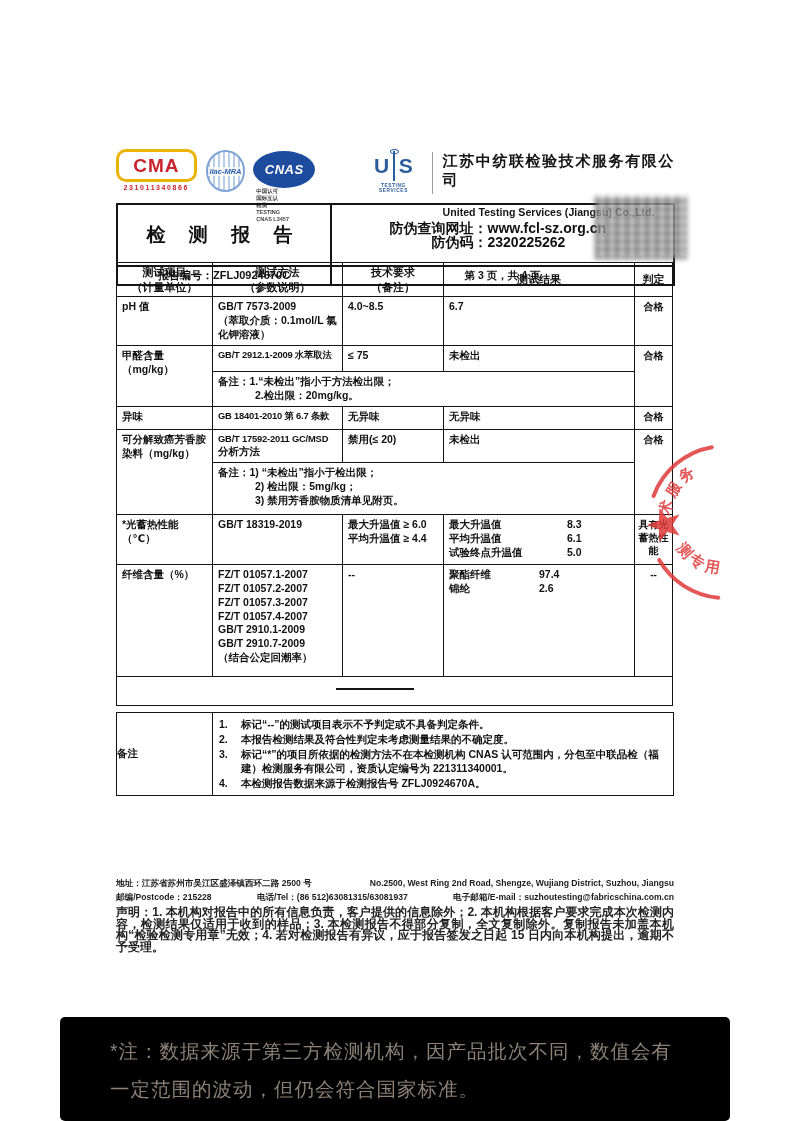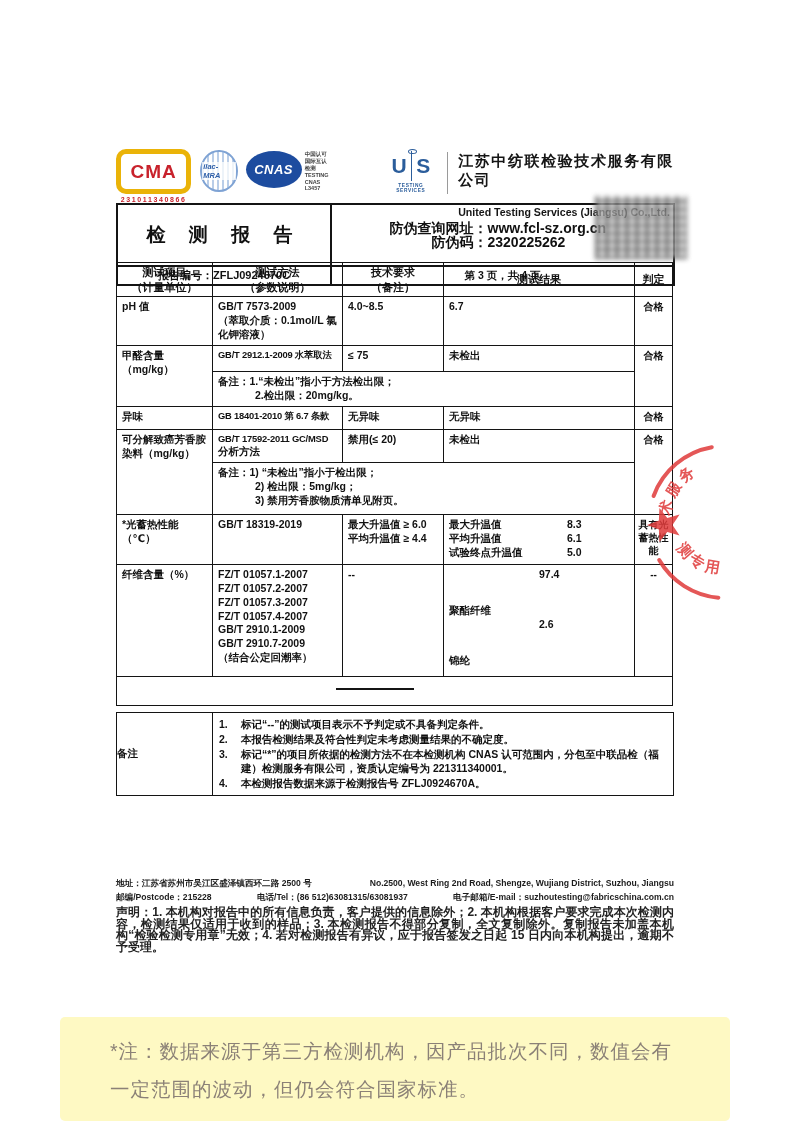--- a/index.html
+++ b/index.html
@@ -4,28 +4,28 @@
 <style>
   * { margin:0; padding:0; box-sizing:border-box; }
   html,body { background:#fff; }
   .page {
     position:relative; width:790px; height:1121px; background:#fff;
     font-family:"Liberation Sans","DejaVu Sans",sans-serif; color:#111; overflow:hidden;
   }
   
   .logo-row { position:absolute; left:116px; top:149px; width:560px; height:52px; display:flex; align-items:flex-start; }
   .cma { width:86px; text-align:center; }
-  .cma-box { height:45px; border:5px solid #eab308; border-radius:10px; display:flex; align-items:center; justify-content:center;
+  .cma-box { height:33px; border:3px solid #eab308; border-radius:10px; display:flex; align-items:center; justify-content:center;
              color:#c8222c; font-weight:bold; font-size:19px; letter-spacing:1px; }
   .cma-num { margin-top:2px; font-size:7px; color:#c8222c; letter-spacing:1.6px; font-weight:bold; }
   .ilac { width:42px; height:42px; margin-left:9px; margin-top:1px; border-radius:50%;
           background:repeating-linear-gradient(90deg,#b9cde8 0 2px,#fff 2px 5px); border:2px solid #7fa3d4;
           display:flex; align-items:center; justify-content:center; }
   .ilac-txt { font-size:7.5px; font-weight:bold; font-style:italic; color:#2d5ea8; background:rgba(255,255,255,.75); padding:0 1px; }
-  .cnas { margin-left:8px; margin-top:2px; display:flex; align-items:flex-start; }
+  .cnas { margin-left:8px; margin-top:2px; display:flex; align-items:flex-start;flex-direction:column; }
   .cnas-ellipse { width:62px; height:37px; background:#1d4c9f; border-radius:50%; display:flex; align-items:center; justify-content:center;
                   color:#fff; font-weight:bold; font-style:italic; font-size:13px; letter-spacing:.5px; }
   .cnas-side { margin-left:3px; font-size:5.5px; line-height:1.25; color:#444; font-weight:bold; }
   .uts { margin-left:52px; margin-top:2px; text-align:center; }
   .uts-letters { display:flex; align-items:center; justify-content:center; color:#2b5d9b; font-weight:bold; font-size:21px; }
   .uts-bar { width:1.5px; height:30px; background:#2b5d9b; margin:0 4px; position:relative; }
   .uts-bar::before { content:""; position:absolute; top:-2px; left:-3px; width:7px; height:3px; border:1px solid #2b5d9b; border-radius:50%; }
   .uts-arc { font-size:4.8px; color:#2b5d9b; letter-spacing:.6px; margin-top:2px; font-weight:bold; }
   .vline { width:1px; height:42px; background:#9a9a9a; margin:3px 10px 0 12px; }
   .company { padding-top:3px; }
@@ -50,21 +50,21 @@
         filter:blur(2.4px) grayscale(1); opacity:.8; }
   
   .main-table { position:absolute; left:116px; top:262px; width:557px; table-layout:fixed; font-size:10.5px; font-weight:bold; }
   .main-table th, .main-table td { border:1.5px solid #141414; vertical-align:top; padding:3px 5px; line-height:1.32; text-align:left; }
   .main-table th { text-align:center; vertical-align:middle; font-size:11px; padding:2px; }
   .c-verdict { text-align:center !important; font-size:10px; padding-left:2px !important; padding-right:2px !important; }
   .tight { font-size:9.4px; letter-spacing:-.2px; white-space:nowrap; overflow:hidden; }
   .note-ind { padding-left:37px; }
   .pair { display:flex; }
   .pair-l110 { width:118px; }
-  .pair-l90 { width:90px;margin-top:36px; }
+  .pair-l90 { width:90px; }
   .endline { width:78px; border-top:2px solid #141414; margin:8px auto 0; transform:translateX(-20px); }
   
   .remarks-table { position:absolute; left:116px; top:712px; width:557px; table-layout:fixed; font-size:10.5px; font-weight:600; }
   .remarks-table td { border:1.5px solid #141414; }
   .rm-label { text-align:left; vertical-align:middle; font-weight:bold; }
   .rm-body { padding:4px 8px 4px 6px; line-height:14.8px; }
   .rm-item { display:flex; }
   .rm-n { width:22px; flex:none; }
   .rm-t { flex:1; }
   
@@ -319,17 +319,17 @@
       <span>No.2500, West Ring 2nd Road, Shengze, Wujiang District, Suzhou, Jiangsu</span>
     </div>
     <div class="f-line">
       <span>邮编/Postcode：215228</span>
       <span>电话/Tel：(86 512)63081315/63081937</span>
       <span>电子邮箱/E-mail：suzhoutesting@fabricschina.com.cn</span>
     </div>
     <div class="f-statement">声明：1. 本机构对报告中的所有信息负责，客户提供的信息除外；2. 本机构根据客户要求完成本次检测内容，检测结果仅适用于收到的样品；3. 本检测报告不得部分复制，全文复制除外。复制报告未加盖本机构“检验检测专用章”无效；4. 若对检测报告有异议，应于报告签发之日起 15 日内向本机构提出，逾期不予受理。</div>
   </div>
 
-  <div class="note-box" style="background: #fef9c3;">
+  <div class="note-box" style="background: #000000;">
     <div class="note-text" style="color: rgb(139, 129, 119);">*注：数据来源于第三方检测机构，因产品批次不同，数值会有一定范围的波动，但仍会符合国家标准。</div>
   </div>
 
 </div>
 
 </body></html>

